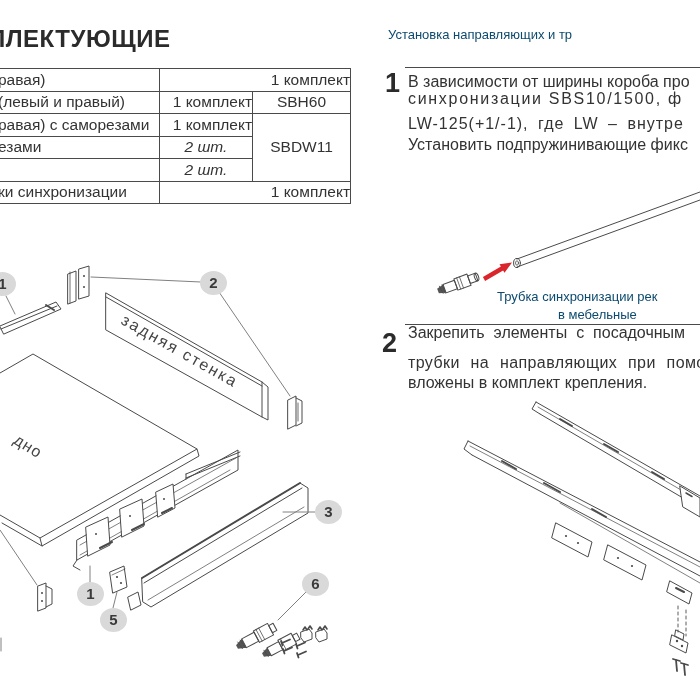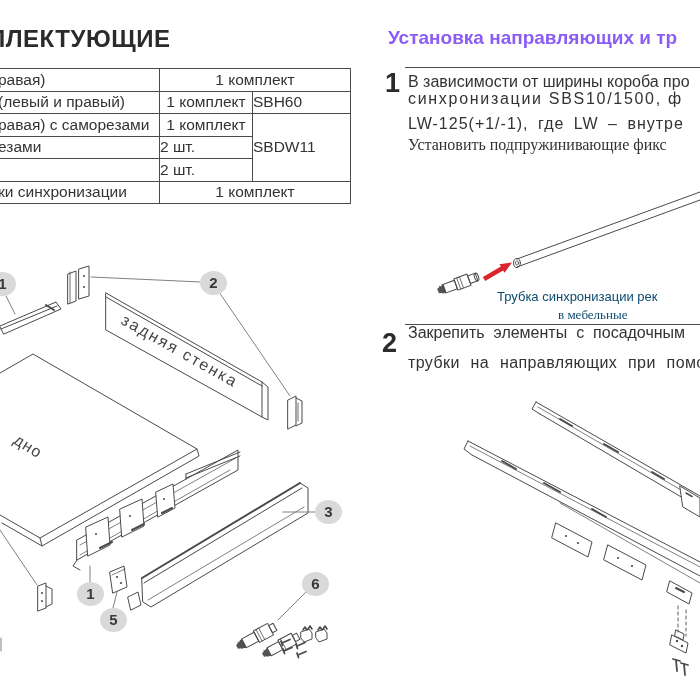--- a/index.html
+++ b/index.html
@@ -1,49 +1,49 @@
 <!DOCTYPE html>
 <html><head>
 <meta charset="utf-8">
 <style>
   html,body{margin:0;padding:0;background:#fff;}
   .page{position:relative;width:700px;height:700px;overflow:hidden;background:#ffffff;
         font-family:"Liberation Sans","DejaVu Sans",sans-serif;}
   .art{position:absolute;left:0;top:0;}
   .t{position:absolute;white-space:nowrap;color:#333;}
   .title-l{left:-12px;top:25px;font-size:24px;font-weight:bold;color:#2b2b2b;letter-spacing:.5px;}
-  .title-r{left:388px;top:27px;font-size:19px;font-weight:bold;color:#8b5cf6;}
+  .title-r{left:388px;top:27px;font-size:13px;font-weight:normal;color:#0c4a6e;}
   .rule{position:absolute;height:0;border-top:1.6px solid #4a4a4a;width:295px;left:405px;}
   .r1{top:67px;} .r2{top:324px;}
   .stepnum{font-size:27px;font-weight:bold;color:#2b2b2b;}
   .n1{left:385px;top:68px;} .n2{left:382px;top:328px;}
   .stepline{font-size:16px;color:#333;}
   .s1l0{left:408px;top:73px;}
   .s1l1{left:408px;top:90px;letter-spacing:1.7px;}
   .s1l2{left:408px;top:115px;letter-spacing:1px;word-spacing:4px;}
-  .s1l3{left:408px;top:136px;font-family:Liberation Serif, serif;}
+  .s1l3{left:408px;top:136px;}
   .s2l0{left:408px;top:324px;word-spacing:4.5px;}
   .s2l1{left:408px;top:354px;word-spacing:6px;letter-spacing:.4px;}
   .s2l2{left:408px;top:374px;}
   .cap{font-size:13px;color:#0c4a6e;}
-  .cap1{left:497px;top:289px;} .cap2{left:558px;top:307px;font-family:Liberation Serif, serif;}
+  .cap1{left:497px;top:289px;} .cap2{left:558px;top:307px;}
   .co{position:absolute;width:27px;height:24px;border-radius:50%;background:#d9d9d9;
       color:#3a3a3a;font-weight:bold;font-size:15px;text-align:center;line-height:24px;}
   .co1t{left:-11px;top:272px;} .co2{left:200px;top:271px;} .co3{left:315px;top:500px;}
   .co1b{left:77px;top:582px;} .co5{left:100px;top:608px;} .co6{left:302px;top:572px;}
   .rot{position:absolute;color:#454545;font-size:16px;transform-origin:0 0;white-space:nowrap;}
   .lbl-back{left:127px;top:311px;transform:rotate(29.5deg);letter-spacing:2px;}
   .lbl-bottom{left:20px;top:431px;transform:rotate(32deg);letter-spacing:1px;}
   table.parts{position:absolute;left:-3px;top:68px;border-collapse:collapse;}
   table.parts td{border:1.4px solid #4a4a4a;font-size:15.5px;color:#333;padding:0;height:21.5px;
                  vertical-align:middle;}
   td.nm{width:161px;padding-left:3px;}
-  td.qy{width:92px;padding-left:10px;text-align:center;}
-  td.qy.c{padding-left:0;text-align:left;}
-  td.cd{width:97px;}
+  td.qy{width:92px;padding-left:10px;text-align:right;}
+  td.qy.c{padding-left:0;text-align:center;font-style:italic;}
+  td.cd{width:97px;text-align:center;}
 </style>
 </head>
 <body>
 
 <div class="page">
 
   <svg class="art" width="700" height="700" viewBox="0 0 700 700">
     <g stroke="#4a4a4a" stroke-width="1" fill="none" stroke-linejoin="round" stroke-linecap="round">
 
       <g>
@@ -266,14 +266,15 @@
   <div class="t stepline s1l3">Установить подпружинивающие фикс</div>
 
   <div class="t cap cap1">Трубка синхронизации рек</div>
   <div class="t cap cap2">в мебельные</div>
 
   <div class="rule r2"></div>
 
   <div class="t stepnum n2">2</div>
   <div class="t stepline s2l0">Закрепить элементы с посадочным</div>
   <div class="t stepline s2l1">трубки на направляющих при помо</div>
+  <div class="t stepline s2l2">вложены в комплект крепления.</div>
 
 </div>
 
 </body></html>

